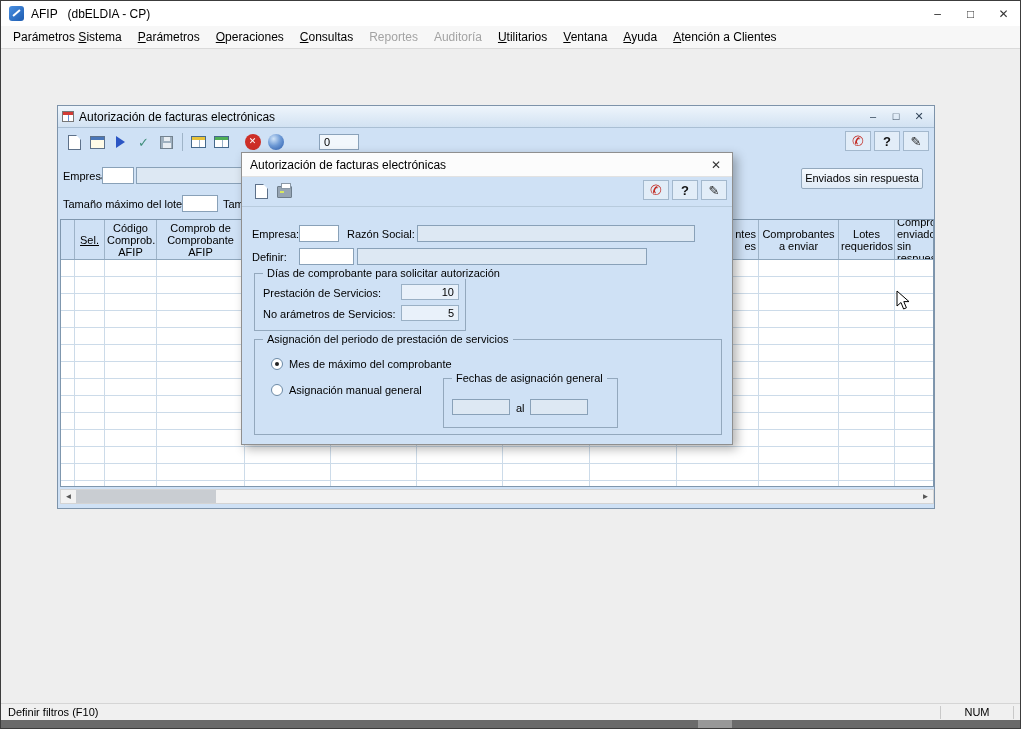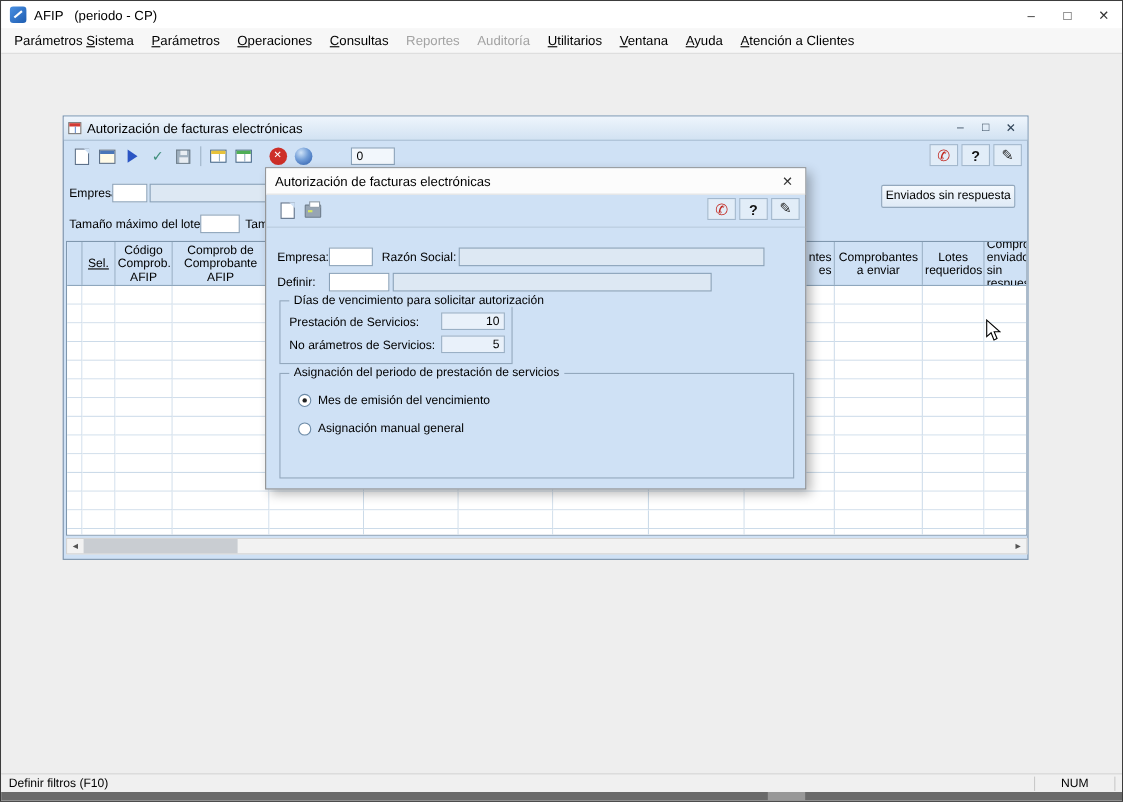--- a/index.html
+++ b/index.html
@@ -113,21 +113,21 @@
 
   .cursor{position:absolute;left:895px;top:241px;z-index:99;pointer-events:none}
 </style>
 </head>
 <body>
 
 <div class="screen">
 
   <div class="titlebar">
     <span class="ic-app"></span>
-    <span class="title-text">AFIP   (periodo - CP)</span>
+    <span class="title-text">AFIP   (dbELDIA - CP)</span>
     <span class="win-controls">
       <span class="wc">–</span>
       <span class="wc">□</span>
       <span class="wc">✕</span>
     </span>
   </div>
 
   <div class="menubar" id="menubar">
       <span class="menu-item">Parámetros <u>S</u>istema</span>
       <span class="menu-item"><u>P</u>arámetros</span>
@@ -493,37 +493,43 @@
       <div class="dlg-body">
         <span class="flabel" style="left:10px;top:21px">Empresa:</span>
         <span class="inp" style="left:57px;top:18px;width:40px"></span>
         <span class="flabel" style="left:105px;top:21px">Razón Social:</span>
         <span class="inp dis" style="left:175px;top:18px;width:278px"></span>
         <span class="flabel" style="left:10px;top:44px">Definir:</span>
         <span class="inp" style="left:57px;top:41px;width:55px"></span>
         <span class="inp dis" style="left:115px;top:41px;width:290px"></span>
 
         <div class="groupbox" style="left:12px;top:66px;width:212px;height:58px">
-          <span class="gb-title">Días de vencimiento para solicitar autorización</span>
+          <span class="gb-title">Días de comprobante para solicitar autorización</span>
           <span class="flabel" style="left:8px;top:13px">Prestación de Servicios:</span>
           <span class="valfield" style="left:146px;top:10px;width:58px">10</span>
           <span class="flabel" style="left:8px;top:34px">No arámetros de Servicios:</span>
           <span class="valfield" style="left:146px;top:31px;width:58px">5</span>
         </div>
 
         <div class="groupbox" style="left:12px;top:132px;width:468px;height:96px">
           <span class="gb-title">Asignación del periodo de prestación de servicios</span>
           <span class="radio-row" style="left:16px;top:18px">
             <span class="radio checked"></span>
-            <span>Mes de emisión del vencimiento</span>
+            <span>Mes de máximo del comprobante</span>
           </span>
           <span class="radio-row" style="left:16px;top:44px">
             <span class="radio"></span>
             <span>Asignación manual general</span>
           </span>
+          <div class="groupbox" style="left:188px;top:38px;width:175px;height:50px">
+            <span class="gb-title">Fechas de asignación general</span>
+            <span class="inp dis" style="left:8px;top:20px;width:58px;height:16px"></span>
+            <span class="flabel" style="left:72px;top:23px">al</span>
+            <span class="inp dis" style="left:86px;top:20px;width:58px;height:16px"></span>
+          </div>
         </div>
       </div>
     </div>
 
     <span class="cursor">
       <svg width="14" height="21" viewBox="0 0 14 21">
           <path d="M1 1 L1 16 L5 12.5 L7.6 19 L10.4 17.8 L7.8 11.6 L13 11.6 Z" fill="#ffffff" stroke="#000000" stroke-width="1"></path>
         </svg>
     </span>
   </div>

